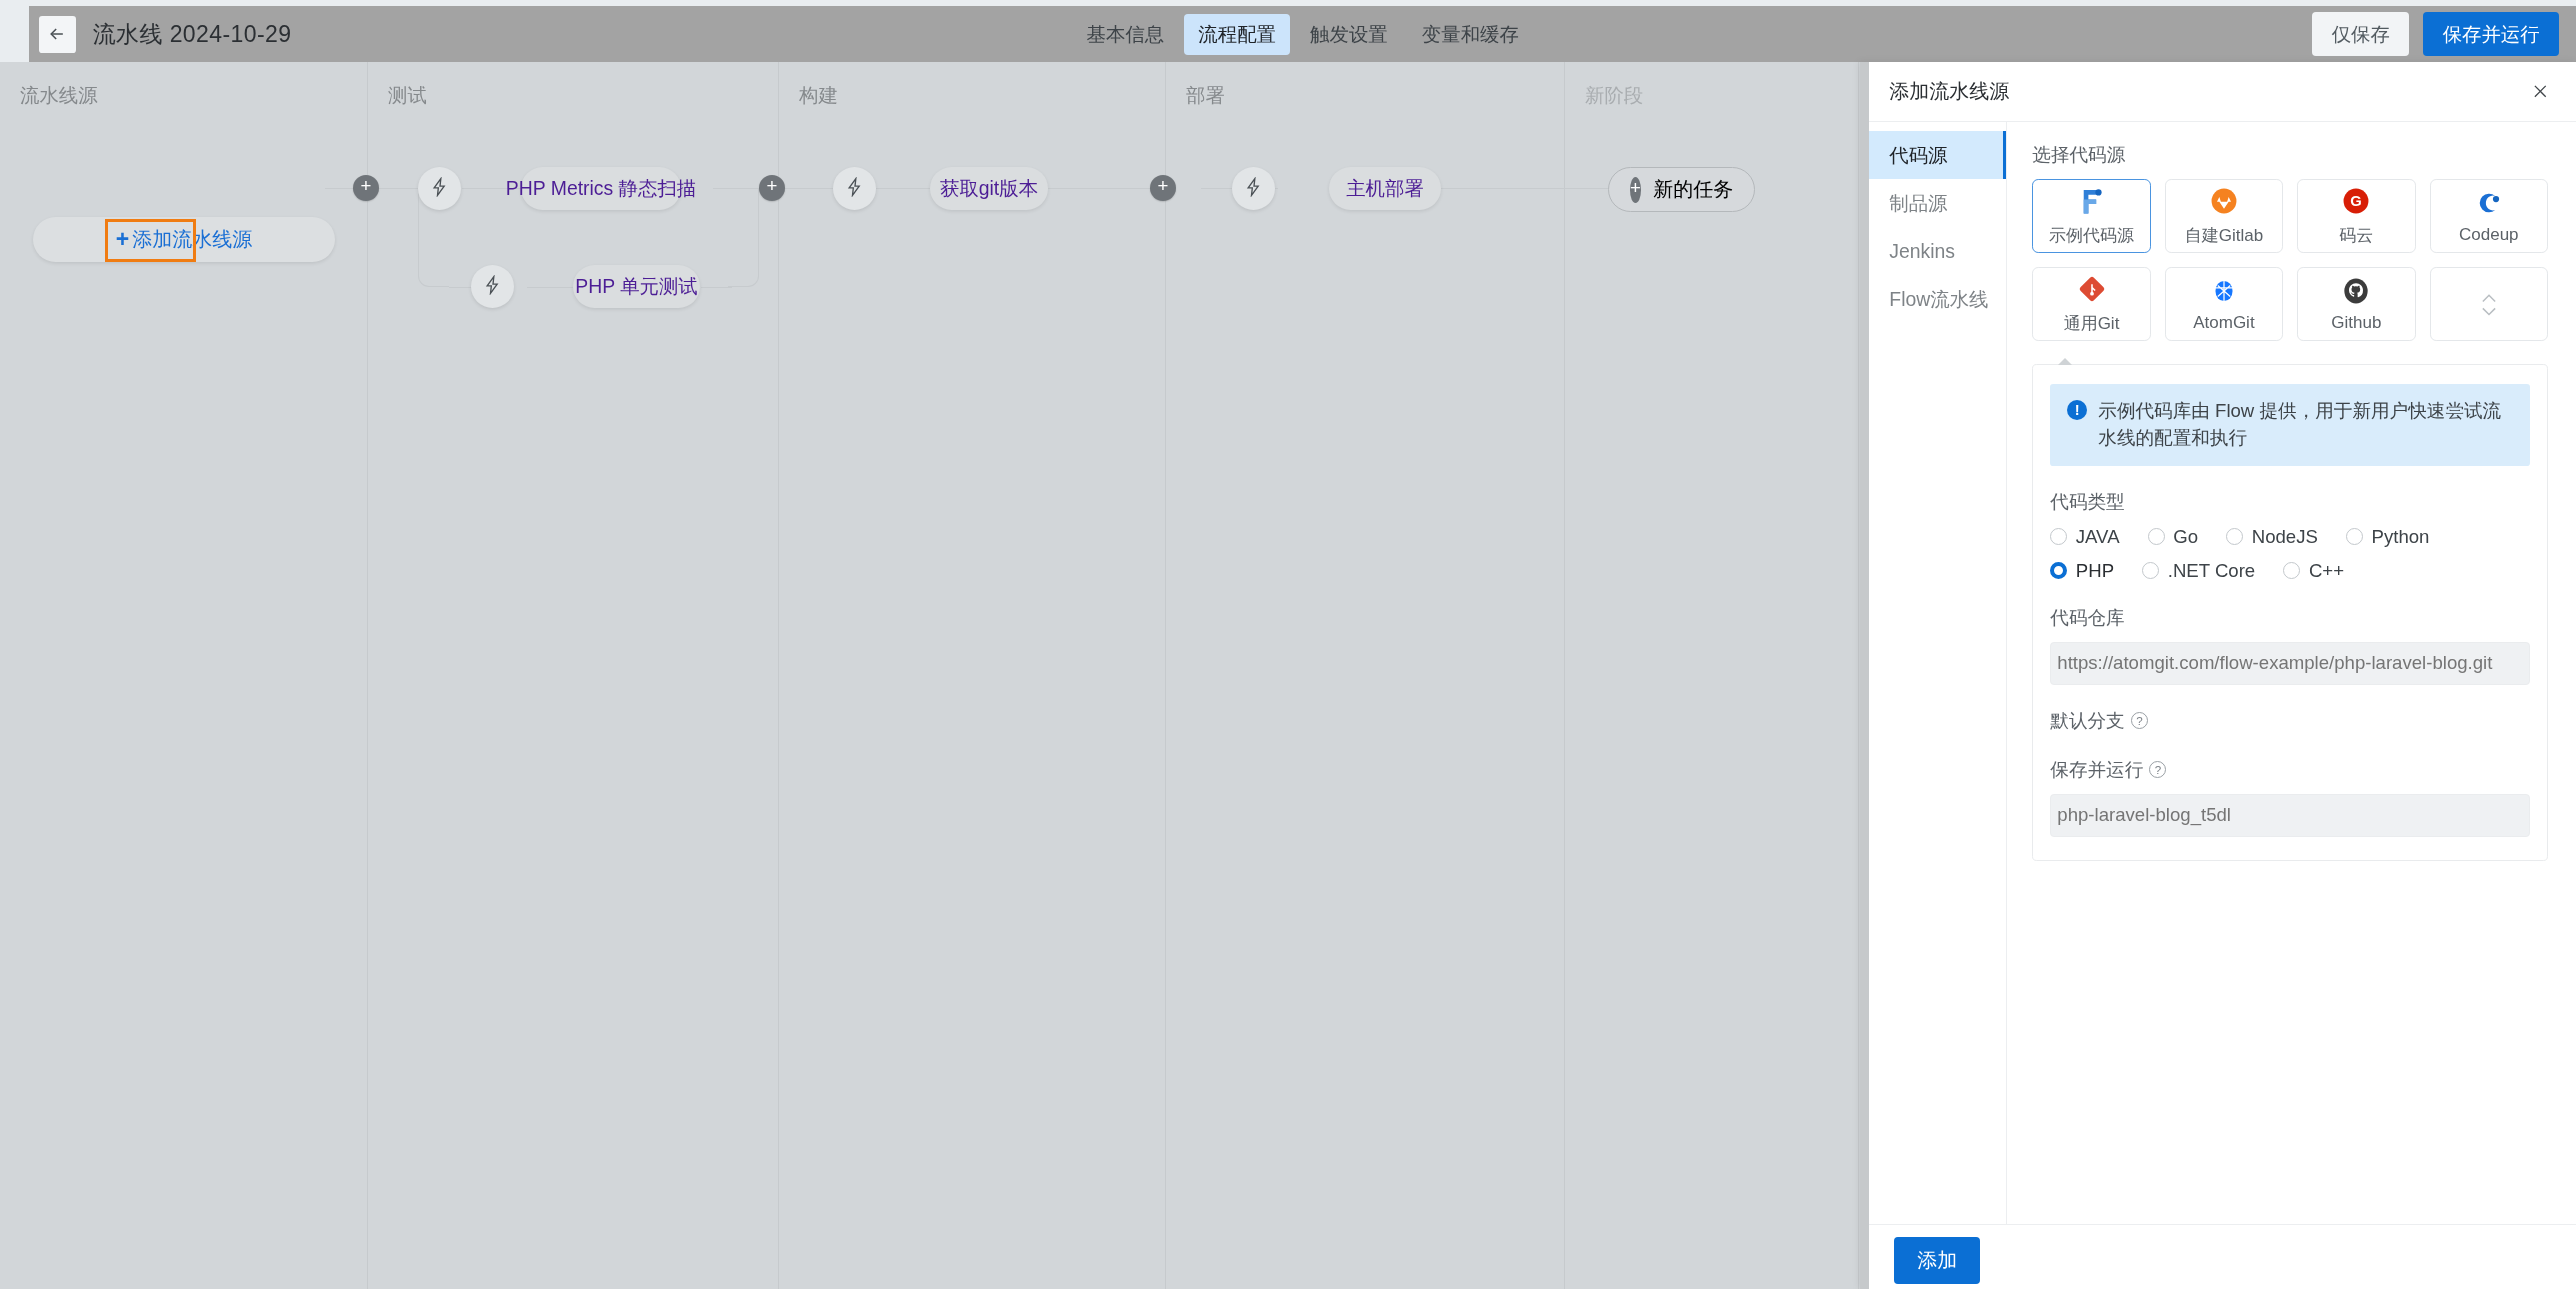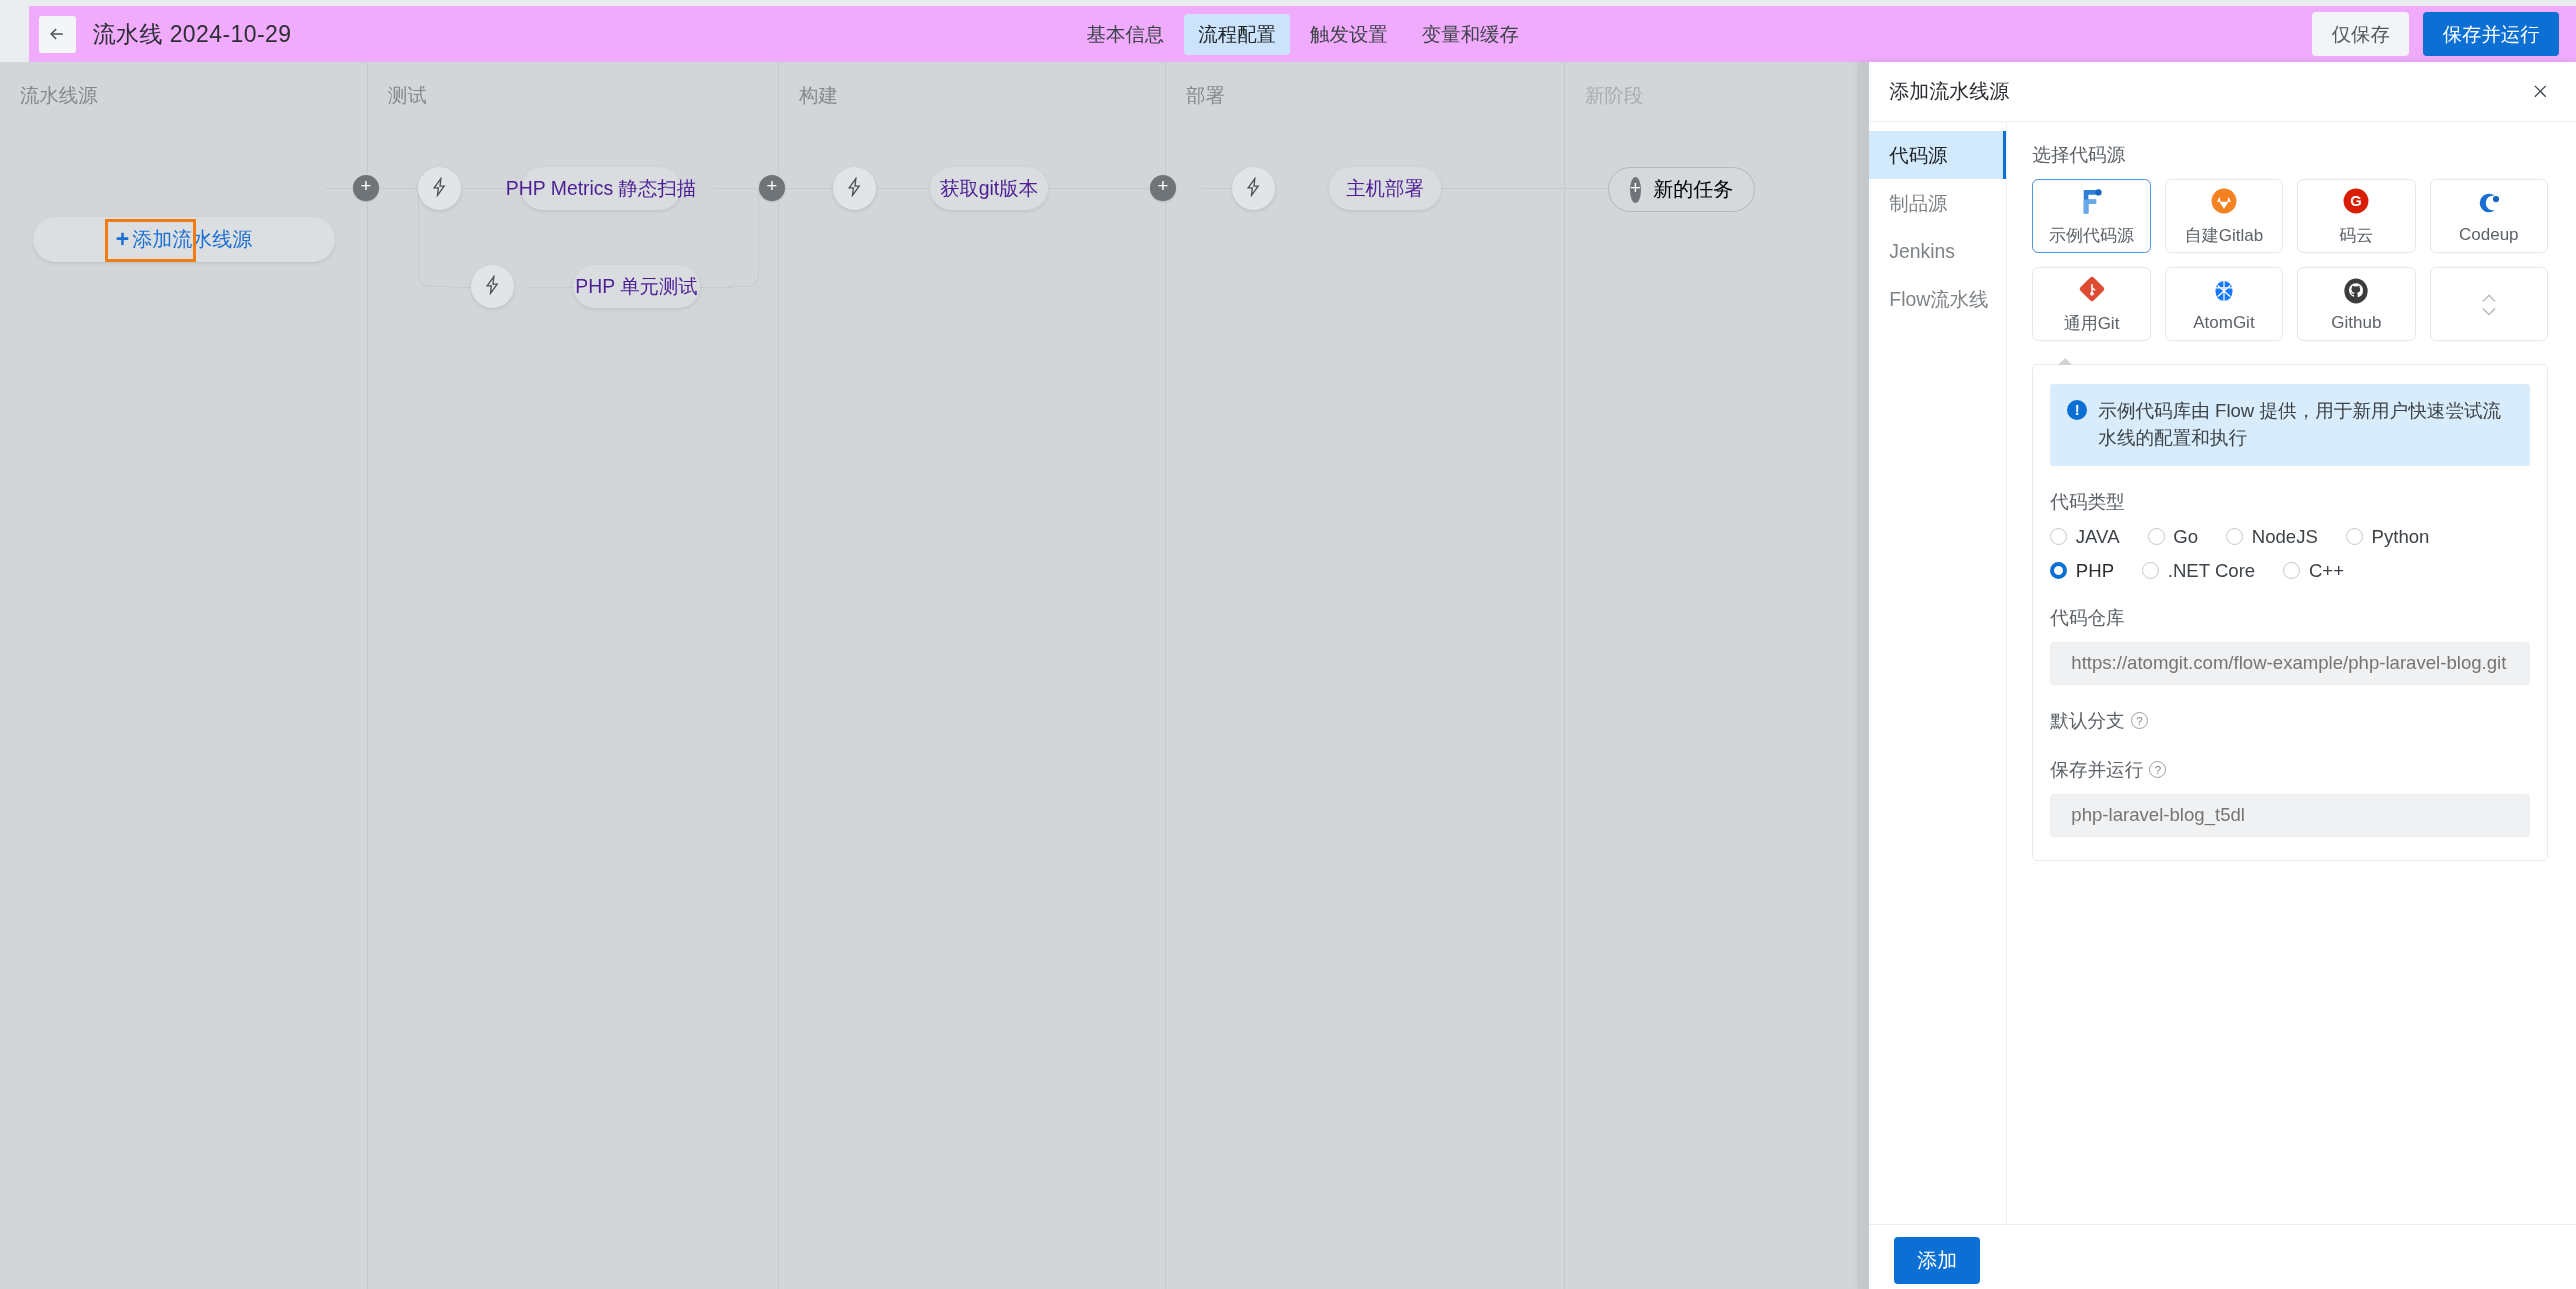--- a/index.html
+++ b/index.html
@@ -5,21 +5,21 @@
   * { box-sizing: border-box; margin: 0; padding: 0; }
   html, body {
     width: 2576px; height: 1290px;
     font-family: "Liberation Sans", "DejaVu Sans", sans-serif;
     background: #e9edf0;
     overflow: hidden;
   }
   
   .topbar {
     position: absolute; left: 29.4px; top: 6.2px; right: 0px; height: 56px;
-    background: #f0abfc;
+    background: #a3a3a3;
     display: flex; align-items: center;
   }
   .back-btn {
     width: 37px; height: 37px; margin-left: 9.3px;
     display: flex; align-items: center; justify-content: center;
     background: #f3f5f7; border-radius: 3.1px; cursor: pointer;
   }
   .back-btn svg { display:block; }
   .page-title {
     margin-left: 17px;
@@ -226,21 +226,21 @@
     width: 17px; height: 17px; border-radius: 50%;
     border: 1.5px solid #c3c8cc; background: #fff; flex: 0 0 17px;
     display: flex; align-items: center; justify-content: center;
   }
   .radio.on .dot { border-color: #0b6fd4; border-width: 4.6px; }
   .radio.on { color: #2b2f33; }
 
   .input-ro {
     width: 100%; height: 43px; border-radius: 3.9px;
     background: #eff1f3; border: 0.8px solid #eaecee;
-    font-size: 18.6px; color: #a7acb1; padding: 0 20px;
+    font-size: 18.6px; color: #a7acb1; padding: 0 6px;
     font-family: inherit;
   }
   .drawer-foot {
     flex: 0 0 65px; border-top: 0.8px solid #eceef0; margin-left: 9.3px;
     display: flex; align-items: flex-start; padding: 12.4px 0 0 25px;
   }
   .btn-add {
     background: #0b6fd4; color: #fff; border: none; border-radius: 3.9px;
     font-size: 20px; padding: 10px 23px; cursor: pointer; font-family: inherit;
   }

